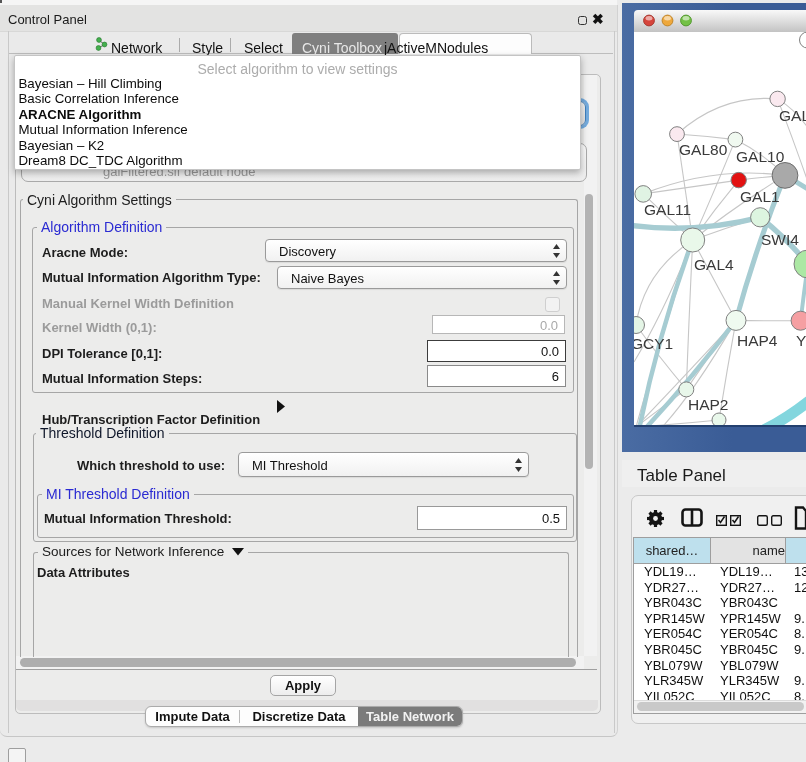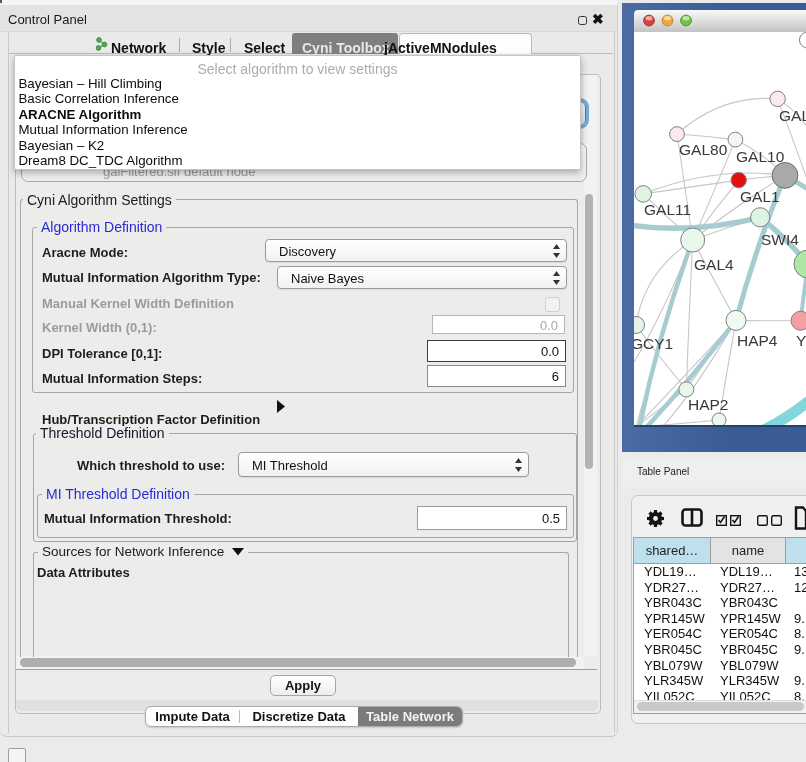--- a/index.html
+++ b/index.html
@@ -7,21 +7,21 @@
   .abs{position:absolute}
   .grp{position:absolute;border:1px solid #a6a6a6;border-radius:3px}
   .gtitle{position:absolute;background:#ececeb;padding:0 4px;font-size:14px;line-height:14px;white-space:nowrap}
   .combo{position:absolute;border:1px solid #9a9a9a;border-radius:4px;background:linear-gradient(#ffffff,#f1f1f1);box-shadow:0 1px 1px rgba(0,0,0,0.08)}
   .combo .ctext{position:absolute;left:13px;top:50%;transform:translateY(-50%);font-size:13px;color:#111;white-space:nowrap}
   .arr{position:absolute;right:5px;top:50%;transform:translateY(-50%);width:9px;text-align:center}
   .arr svg{display:block}
   .inp{position:absolute;background:#fff;font-size:13px;text-align:right;box-sizing:border-box}
   .inp span{position:absolute;right:6px;top:50%;transform:translateY(-50%)}
   .lbl{position:absolute;font-size:13px;font-weight:bold;color:#1d1d1d;white-space:nowrap}
-  .tabt{position:absolute;top:40px;font-size:14px;font-weight:bold;color:#111;white-space:nowrap}
+  .tabt{position:absolute;top:40px;font-size:14px;font-weight:normal;color:#111;white-space:nowrap}
 </style>
 </head>
 <body>
 <div id="root">
 
   <div class="abs" style="left:0;top:0;width:617px;height:5px;background:#f5f5f5"></div>
   <div class="abs" style="left:0;top:0;width:2px;height:3px;background:#555"></div>
   <div class="abs" style="left:0;top:5px;width:617px;height:731px;background:#eaeaea;border-right:1px solid #d2d2d2;border-bottom:1px solid #c6c6c6;border-radius:0 0 7px 7px"></div>
   <div class="abs" style="left:0;top:5px;width:617px;height:26px;background:#e3e3e2;border-bottom:1px solid #d8d8d7"></div>
   <div class="abs" style="left:8px;top:12px;font-size:13px;color:#1a1a1a">Control Panel</div>
@@ -250,21 +250,21 @@
         <text x="-3" y="317">GCY1</text>
         <text x="103" y="314">HAP4</text>
         <text x="162" y="314">Y</text>
         <text x="54" y="378">HAP2</text>
       </g>
     </svg>
   </div>
   <div class="abs" style="left:634px;top:425px;width:172px;height:2px;background:#23406f"></div>
 
   <div class="abs" style="left:622px;top:460px;width:184px;height:27px;background:#efefef"></div>
-  <div class="abs" style="left:637px;top:466px;font-size:10px;color:#1a1a1a">Table Panel</div>
+  <div class="abs" style="left:637px;top:466px;font-size:17px;color:#1a1a1a">Table Panel</div>
 
   <div class="abs" style="left:631px;top:495px;width:180px;height:227px;background:#f0f0f0;border:1px solid #c8c8c8;border-radius:7px"></div>
 
   <div class="abs" style="left:646px;top:509px">
     <svg width="19" height="19" viewBox="0 0 19 19">
       <g fill="#141414">
         <circle cx="9.5" cy="9.5" r="5.6"></circle>
         <g stroke="#141414" stroke-width="3.2">
           <line x1="9.5" y1="1" x2="9.5" y2="18"></line>
           <line x1="1" y1="9.5" x2="18" y2="9.5"></line>
@@ -297,21 +297,21 @@
     </svg>
   </div>
   <div class="abs" style="left:794px;top:506px">
     <svg width="12" height="24" viewBox="0 0 12 24">
       <path d="M2 1.5 H9 L12 5 V22.5 H2 Z" fill="none" stroke="#141414" stroke-width="2.4"></path>
     </svg>
   </div>
 
   <div class="abs" style="left:633px;top:537px;width:173px;height:175px;border:1px solid #9e9e9e;border-right:none;background:#fff;overflow:hidden">
     <div class="abs" style="left:0;top:0;width:76px;height:25px;background:#bee0ed;border-right:1px solid #9e9e9e;border-bottom:1px solid #9e9e9e;text-align:center;line-height:25px;font-size:13px;color:#222">shared…</div>
-    <div class="abs" style="left:77px;top:0;width:74px;height:25px;background:#e3e3e3;border-right:1px solid #9e9e9e;border-bottom:1px solid #9e9e9e;text-align:center;line-height:25px;font-size:13px;color:#222">name</div>
+    <div class="abs" style="left:77px;top:0;width:74px;height:25px;background:#e3e3e3;border-right:1px solid #9e9e9e;border-bottom:1px solid #9e9e9e;text-align:right;line-height:25px;font-size:13px;color:#222">name</div>
     <div class="abs" style="left:152px;top:0;width:21px;height:25px;background:#bee0ed;border-bottom:1px solid #9e9e9e"></div>
     <div class="abs" style="left:10px;top:26px;font-size:13px;line-height:15.6px;color:#111;white-space:pre">YDL19…
 YDR27…
 YBR043C
 YPR145W
 YER054C
 YBR045C
 YBL079W
 YLR345W
 YIL052C</div>

